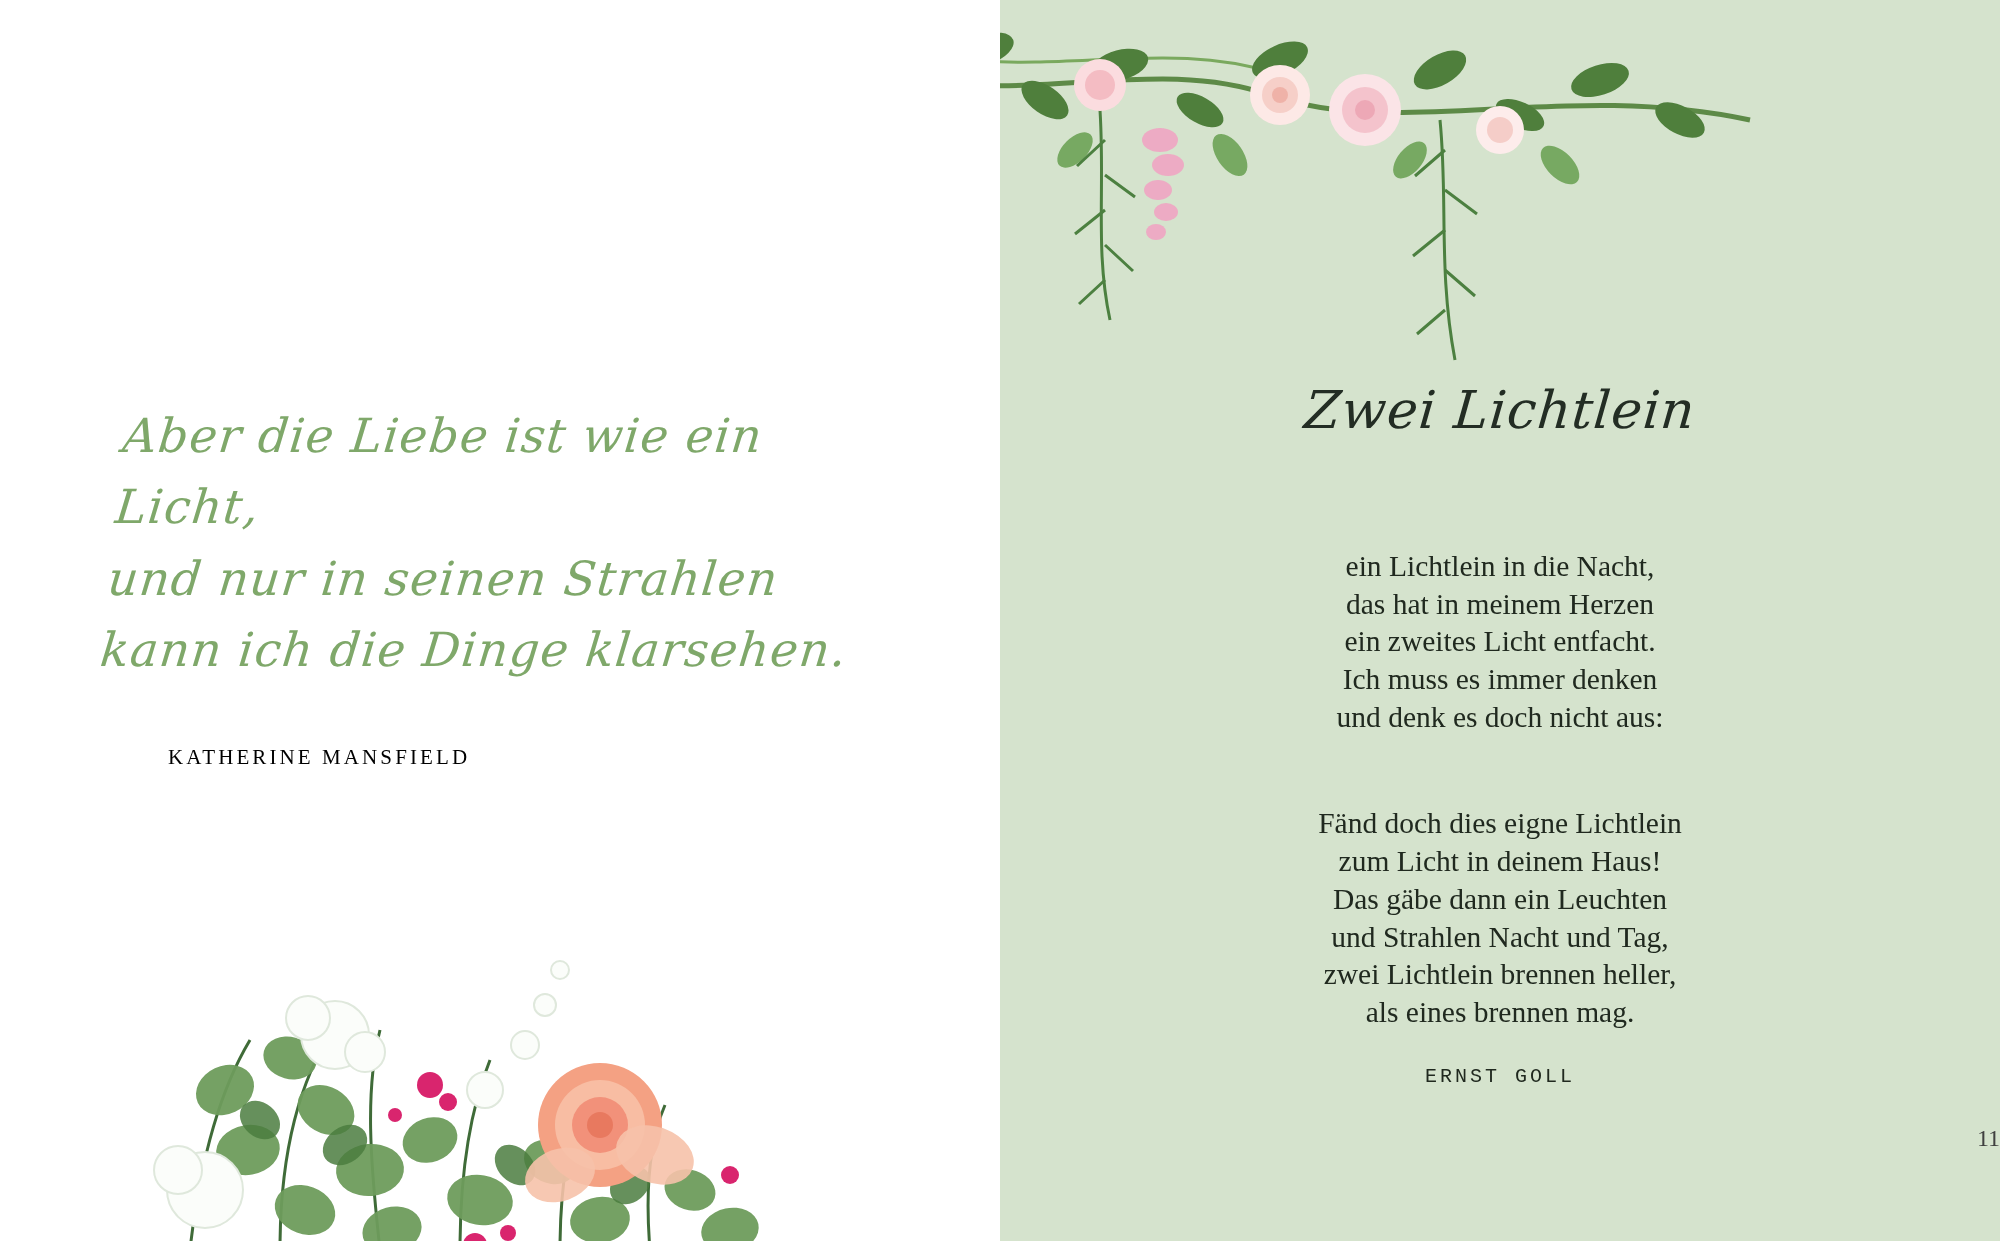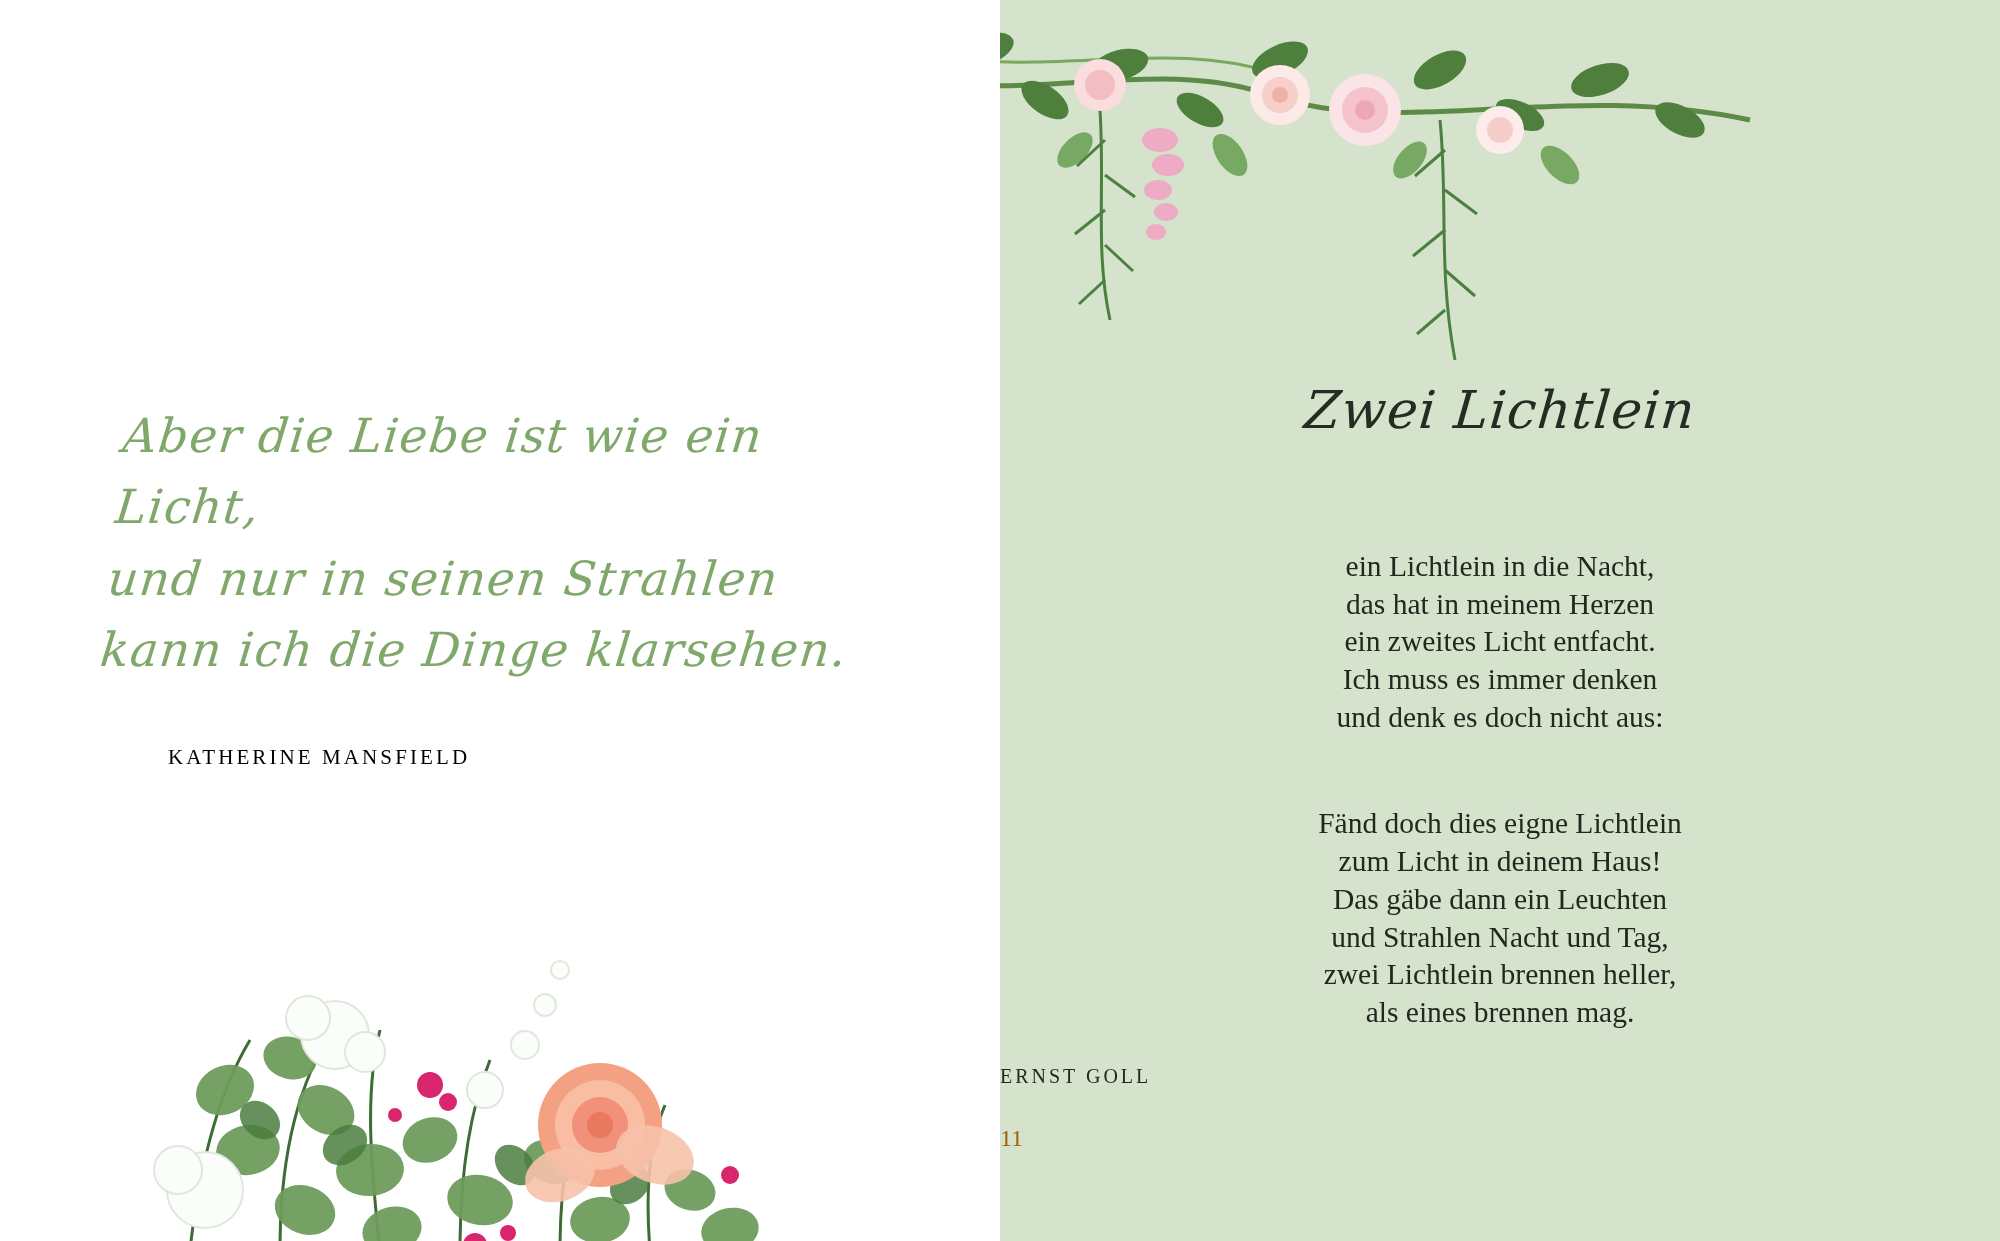--- a/index.html
+++ b/index.html
@@ -100,34 +100,35 @@
     font-style: italic;
     font-size: 52px;
     line-height: 0.6;
     vertical-align: -5px;
     color: #20291f;
   }
   .poem-author {
     position: absolute;
     left: 0; right: 0;
     top: 1065px;
-    font-family: Liberation Serif, serif;
+    text-align: center;
+    font-family: Liberation Mono, monospace;
     font-size: 20px;
     letter-spacing: 3px;
     color: #20291f;
     text-transform: uppercase;
   }
   .page-number {
     position: absolute;
     left: 0; right: 0;
     top: 1125px;
-    text-align: left;
+    text-align: right;
     font-family: "Liberation Serif", serif;
     font-size: 24px;
-    color: #a16207;
+    color: #404040;
   }
 
   
   .decor {
     position: absolute;
     pointer-events: none;
   }
   .decor-garland {
     left: 1050px;
     top: -10px;

